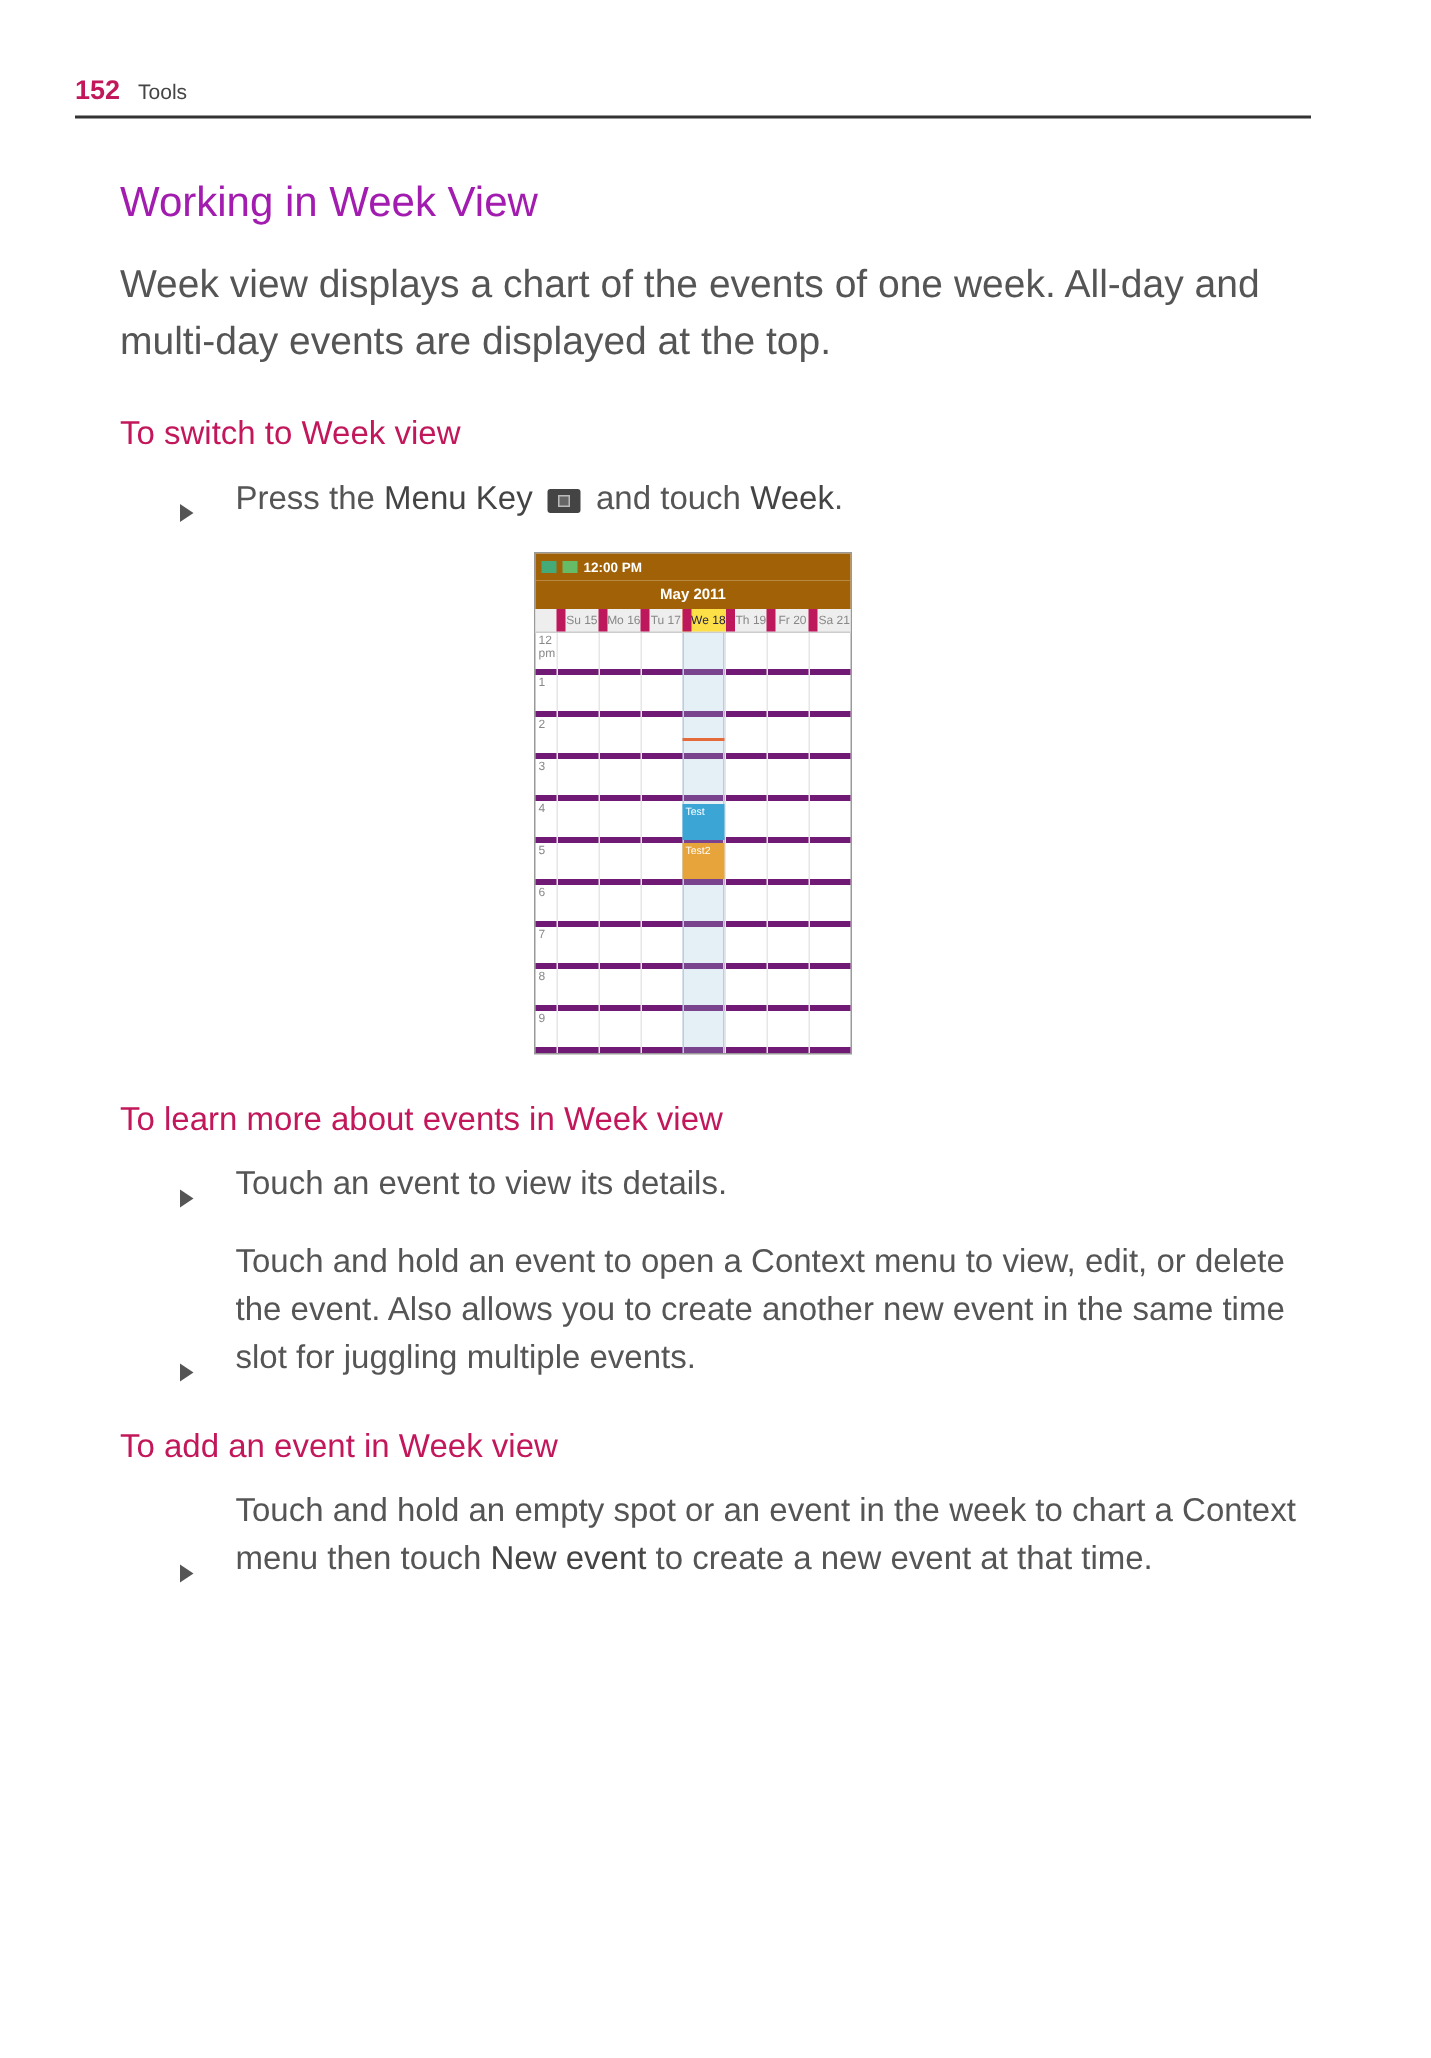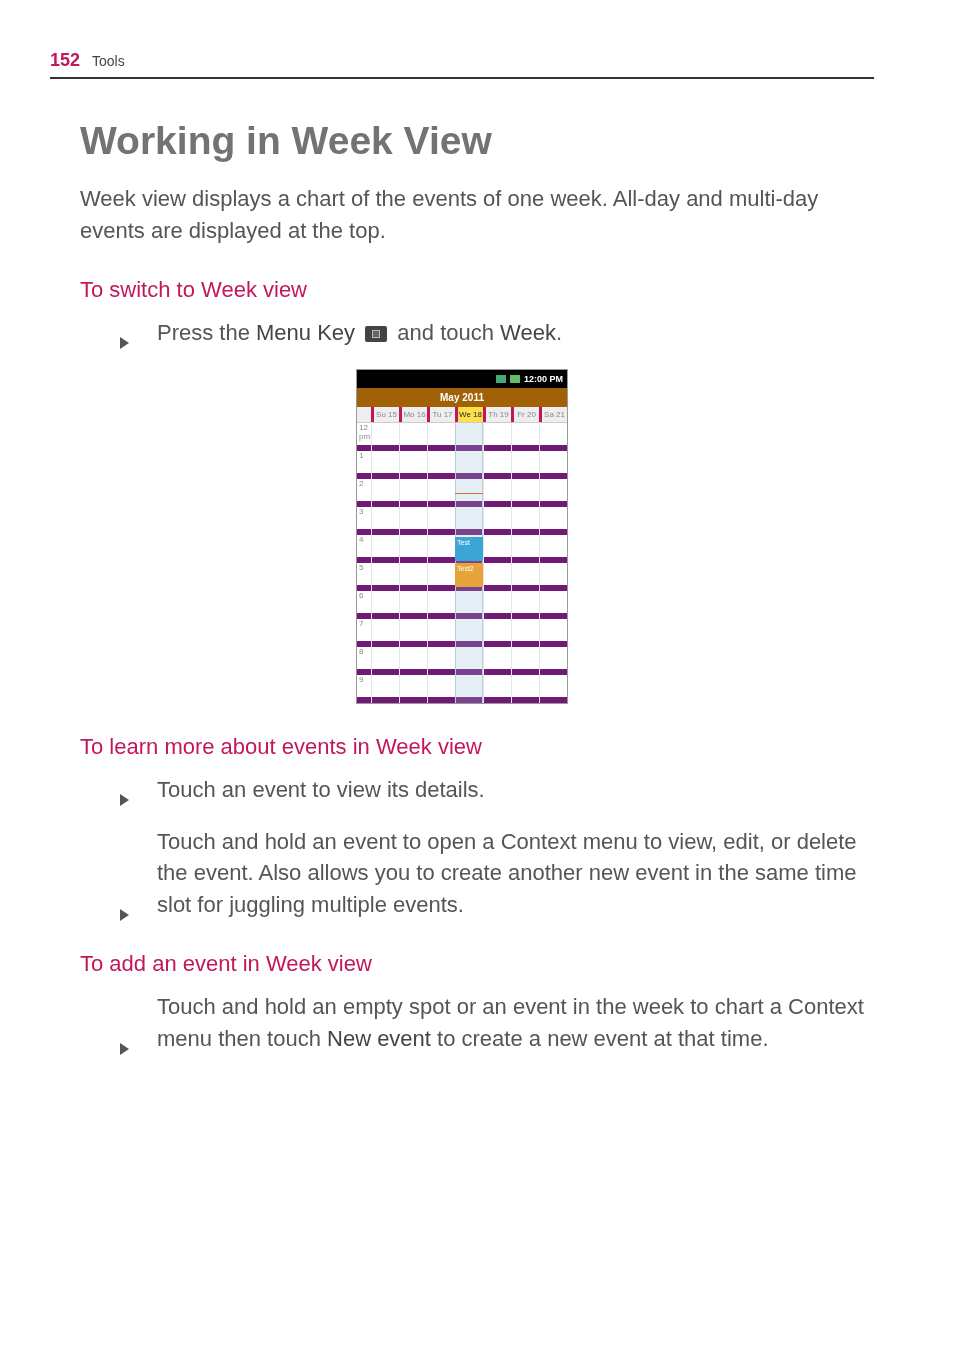--- a/index.html
+++ b/index.html
@@ -26,27 +26,27 @@
     color: #c2185b;
     margin-right: 12px;
     text-align: right;
   }
   .section-label {
     font-size: 14px;
     font-weight: 400;
     color: #444;
   }
   .h1 {
-    font-size: 39px;
-    font-weight: 700;
-    color: #737373;
+    font-size: 28px;
+    font-weight: 400;
+    color: #a21caf;
     margin: 40px 0 20px 30px;
   }
   .para {
-    font-size: 22px;
+    font-size: 26px;
     font-weight: 300;
     color: #555;
     margin: 4px 0 30px 30px;
     line-height: 1.45;
   }
   .h2 {
     font-size: 22px;
     font-weight: 400;
     color: #c2185b;
     margin: 30px 0 14px 30px;
@@ -101,24 +101,23 @@
   .screenshot-wrap {
     display: flex;
     justify-content: center;
     margin: 20px 0 30px 0;
   }
   .phone-shot {
     width: 210px;
     border: 1px solid #999;
   }
   .phone-status {
-    background: #000000;
+    background: #a16207;
     height: 18px;
     display: flex;
-    justify-content: flex-end;
     align-items: center;
     padding: 0 4px;
     gap: 4px;
   }
   .sig { width: 10px; height: 8px; background: #4a7; }
   .batt { width: 10px; height: 8px; background: #6b6; }
   .status-time { color: #fff; font-size: 9px; font-weight: bold;}
   .phone-title {
     background: #a16207;
     color: #fff;
@@ -131,39 +130,39 @@
     display: flex;
     font-size: 8px;
     background: #eee;
     border-bottom: 1px solid #ccc;
   }
   .wk-time-col { width: 14px; flex: 0 0 14px; }
   .wk-day {
     flex: 1;
     text-align: center;
     padding: 3px 0;
-    border-left: 3px solid #be185d;
+    border-left: 6px solid #be185d;
     color: #888;
     white-space: nowrap;
   }
   .wk-day.cur { background: #fde047; color: #224; }
   .wk-grid {
     position: relative;
     height: 280px;
     display: flex;
   }
   .wk-hours {
     position: absolute;
     left: 0; top: 0; bottom: 0; right: 0;
     display: flex;
     flex-direction: column;
   }
   .wk-hour {
     flex: 1;
-    border-bottom: 6px solid #701a75;
+    border-bottom: 4px solid #701a75;
     font-size: 8px;
     color: #888;
     padding-left: 2px;
     box-sizing: border-box;
   }
   .wk-cols {
     position: absolute;
     left: 14px; top: 0; bottom: 0; right: 0;
     display: flex;
   }

